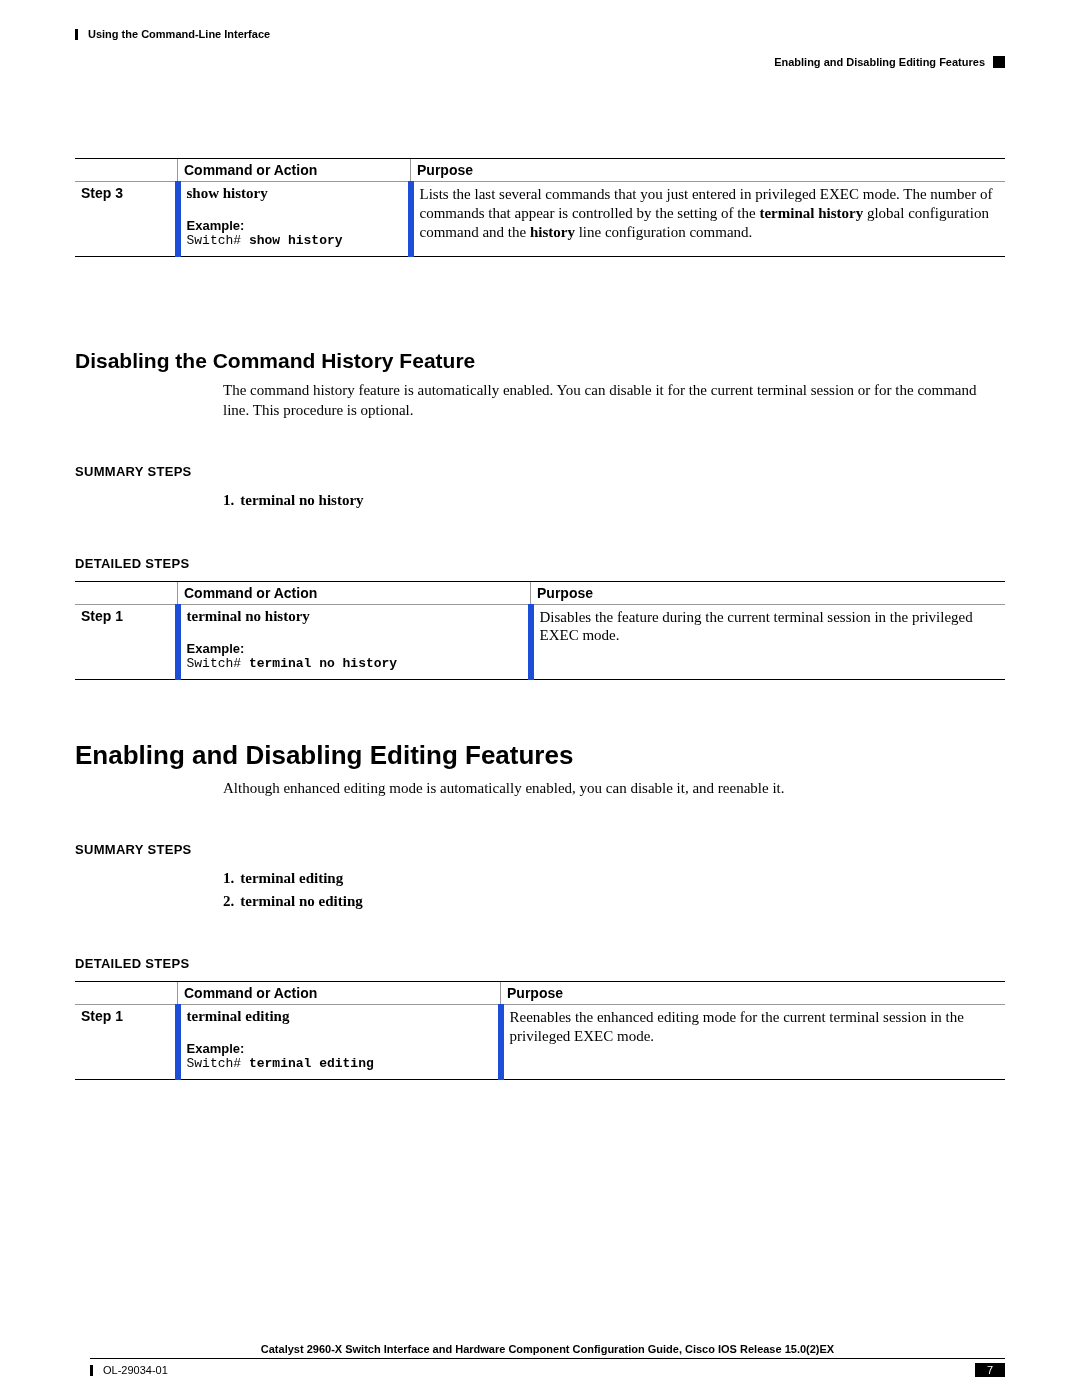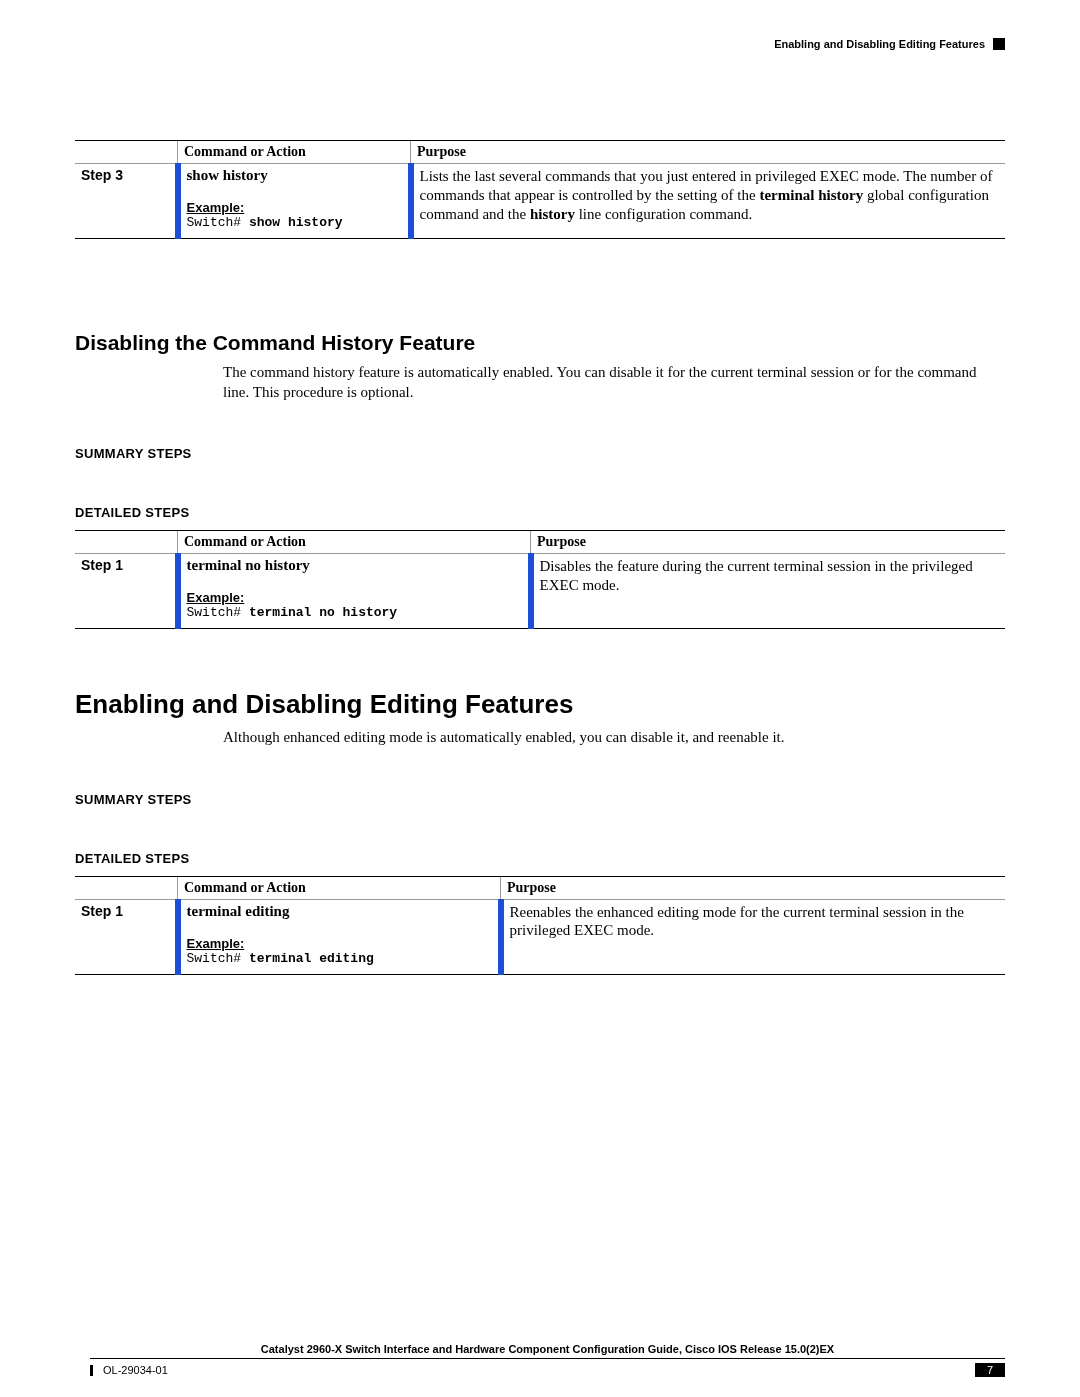--- a/index.html
+++ b/index.html
@@ -68,21 +68,20 @@
   table.steps td {
     vertical-align: top;
     padding: 3px 12px 8px 6px;
     border-bottom: 1.5px solid #000;
   }
   table.steps td + td {
     border-left: 6px solid #1d4ed8;
   }
   table.steps th + th {
     border-left: 1px solid #999;
-    font-family: Liberation Serif, serif;
   }
   .step-col {
     width: 90px;
   }
   .cmd-col {
     width: 220px;
   }
   .cmd-col-wide {
     width: 340px;
   }
@@ -95,21 +94,20 @@
     font-size: 14px;
   }
   .cmd-head {
     font-weight: bold;
   }
   .example-lbl {
     font-family: Arial, Helvetica, sans-serif;
     font-weight: bold;
     font-size: 13px;
     margin-top: 16px;
-    text-decoration: underline;
   }
   .mono {
     font-family: "Courier New", Courier, monospace;
     font-size: 13px;
   }
   .mono .b { font-weight: bold; }
   .purpose-text {
     font-size: 15px;
     line-height: 1.25;
   }
@@ -184,20 +182,26 @@
     color: #fff;
     padding: 1px 12px;
     font-size: 11px;
   }
 </style>
 </head>
 <body>
 
 <div class="page">
 
+  <div class="top-header">
+    <div class="top-left">
+      <div class="vbar"></div>
+      <span>Using the Command-Line Interface</span>
+    </div>
+  </div>
   <div class="top-header" style="margin-top:-4px;">
     <div></div>
     <div class="top-right">
       <span>Enabling and Disabling Editing Features</span>
       <div class="black-box"></div>
     </div>
   </div>
 
   <div class="section" style="margin-top:90px;">
     <table class="steps">
@@ -219,20 +223,23 @@
         </td>
       </tr>
     </tbody>
       </table>
   </div>
 
   <div class="h2">Disabling the Command History Feature</div>
   <div class="body-text">The command history feature is automatically enabled. You can disable it for the current terminal session or for the command line. This procedure is optional.</div>
 
   <div class="sub-h">SUMMARY STEPS</div>
+  <div class="summary-list">
+    <div><span class="n">1.</span><span class="t">terminal no history</span></div>
+  </div>
 
   <div class="sub-h">DETAILED STEPS</div>
   <table class="steps">
     <tbody>
         <tr>
       <th class="step-col"></th>
       <th class="cmd-col-wide">Command or Action</th>
       <th>Purpose</th>
     </tr>
     <tr>
@@ -244,20 +251,24 @@
       </td>
       <td class="purpose-text">Disables the feature during the current terminal session in the privileged EXEC mode.</td>
     </tr>
   </tbody>
     </table>
 
   <div class="h1">Enabling and Disabling Editing Features</div>
   <div class="body-text">Although enhanced editing mode is automatically enabled, you can disable it, and reenable it.</div>
 
   <div class="sub-h">SUMMARY STEPS</div>
+  <div class="summary-list">
+    <div><span class="n">1.</span><span class="t">terminal editing</span></div>
+    <div><span class="n">2.</span><span class="t">terminal no editing</span></div>
+  </div>
 
   <div class="sub-h">DETAILED STEPS</div>
   <table class="steps">
     <tbody>
         <tr>
       <th class="step-col"></th>
       <th class="cmd-col-mid">Command or Action</th>
       <th>Purpose</th>
     </tr>
     <tr>

